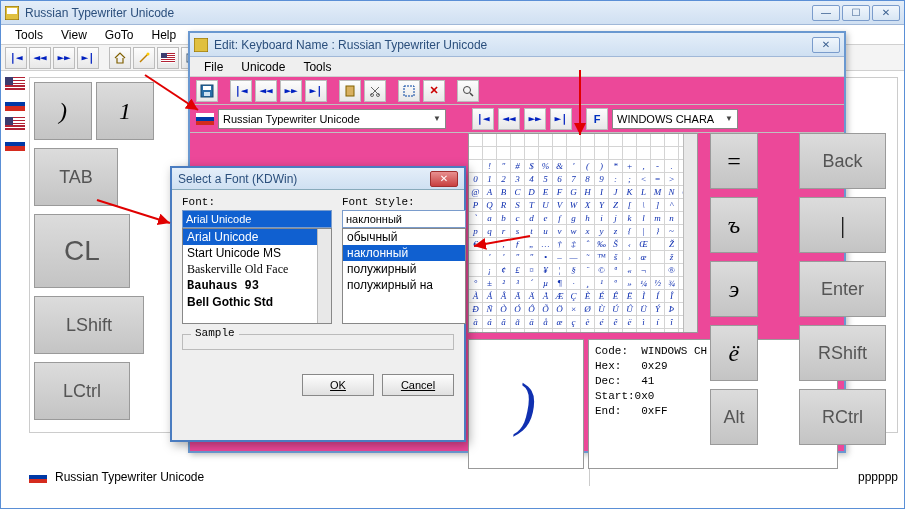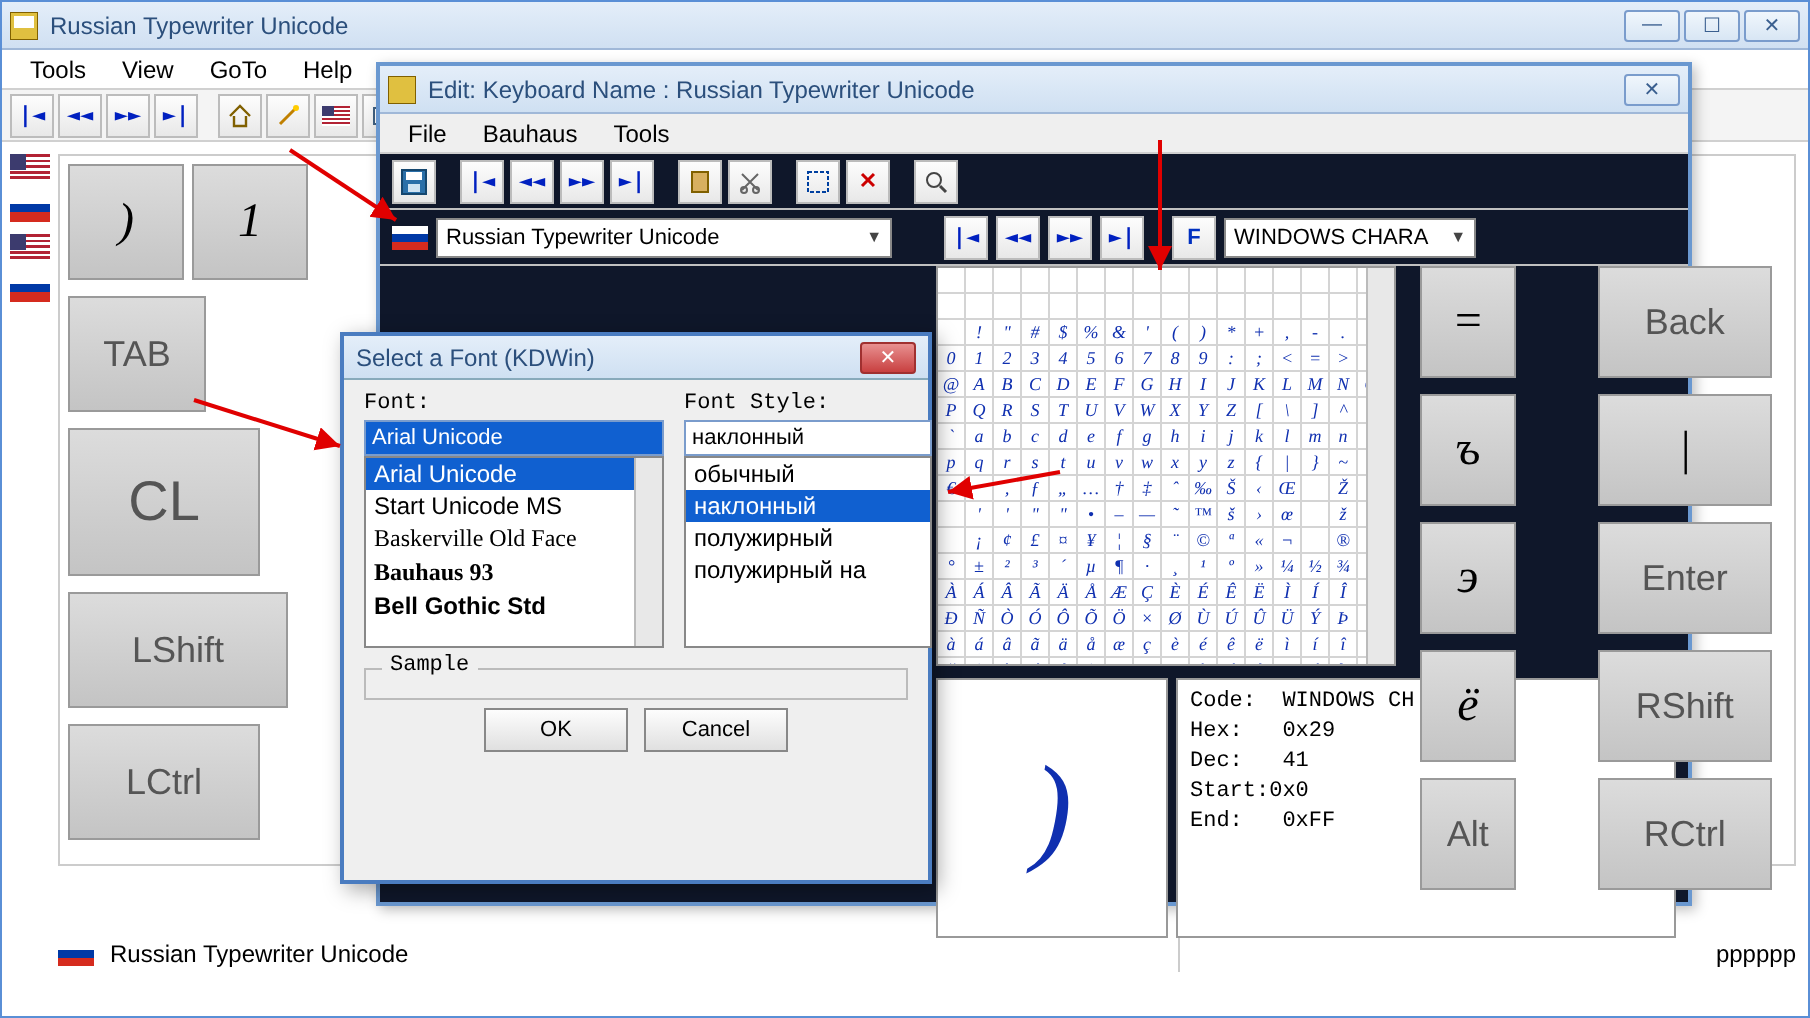--- a/index.html
+++ b/index.html
@@ -24,34 +24,34 @@
 .content { position: relative; height: 418px; background: #fff; }
 
 .flag-col { position: absolute; left: 4px; top: 6px; display: flex; flex-direction: column; gap: 6px; }
 .flag { width: 20px; height: 14px; display: inline-flex; }
 
 .keyboard-bg { position: absolute; left: 28px; top: 6px; right: 6px; height: 356px; background: #fff; border: 1px solid #ccc; }
 .krow { display: flex; gap: 4px; padding: 0 4px; }
 .key { height: 58px; background: linear-gradient(#dcdcdc,#c4c4c4); border: 1px solid #9a9a9a; display: flex; align-items: center; justify-content: center; font-size: 24px; font-style: italic; color: #000; font-family: Georgia, serif; }
 .key.lbl { font-style: normal; font-family: sans-serif; font-size: 18px; color: #555; }
 .key.wide { width: 96px; }
-.key.med { width: 69px; }
+.key.med { width: 84px; }
 .key.big { width: 110px; }
 .r1 { margin-top: 4px; }
 .r1 .key { width: 58px; }
 .r2, .r3, .r4, .r5 { margin-top: 8px; }
 
 .kb-name-bar { position: absolute; left: 28px; bottom: 2px; right: 6px; height: 20px; display: flex; align-items: center; gap: 8px; }
 .kb-name-bar .flag { width: 18px; height: 12px; }
 .kb-name-bar .sep { width: 1px; height: 18px; background: #ccc; margin-left: auto; }
 
 .statusbar { position: absolute; bottom: 0; left: 0; right: 0; height: 18px; border-top: 1px solid #ccc; padding: 2px 6px; font-size: 11px; color: #444; background: #f4f4f4; display: flex; align-items: center; }
 
 
-.edit-window { position: absolute; left: 188px; top: 31px; width: 658px; height: 422px; border: 2px solid #6a98d0; background: #0f172a; box-shadow: 2px 2px 6px rgba(0,0,0,0.25); }
+.edit-window { position: absolute; left: 188px; top: 31px; width: 658px; height: 422px; border: 2px solid #6a98d0; background: #ec4899; box-shadow: 2px 2px 6px rgba(0,0,0,0.25); }
 .edit-window .titlebar { background: linear-gradient(#e4eef9,#cfe0f2); }
 .edit-window .menubar { background: #efefef; }
 .edit-toolbar { height: 28px; display: flex; align-items: center; gap: 3px; padding: 2px 6px; border-bottom: 1px solid #c0c0c0; }
 .edit-row2 { height: 28px; display: flex; align-items: center; gap: 4px; padding: 2px 6px; border-bottom: 1px solid #c0c0c0; }
 .combo { height: 20px; border: 1px solid #888; background: #fff; display: flex; align-items: center; padding: 0 4px; font-size: 11px; }
 .combo .arrow { margin-left: auto; font-size: 8px; color: #444; }
 .combo.kb { width: 228px; }
 .combo.enc { width: 126px; }
 
 .edit-body { position: relative; height: 340px; }
@@ -79,21 +79,21 @@
 .dlg-label { margin-bottom: 2px; }
 .dlg-input { height: 18px; border: 1px solid #7a9ccc; background: #fff; padding: 0 3px; font-family: Tahoma, sans-serif; font-size: 11px; }
 .dlg-input.sel { background: #1060d0; color: #fff; }
 .dlg-list { border: 1px solid #888; background: #fff; height: 96px; overflow: hidden; font-family: inherit; position: relative; }
 .dlg-list .item { padding: 1px 4px; font-size: 12px; font-family: Tahoma, sans-serif; white-space: nowrap; }
 .dlg-list .item.sel { background: #1060d0; color: #fff; }
 .dlg-list .scroll { position: absolute; right: 0; top: 0; width: 14px; height: 100%; background: #e8e8e8; border-left: 1px solid #bbb; }
 .sample-box { border: 1px solid #bbb; margin-top: 10px; padding: 4px 6px 10px; position: relative; }
 .sample-box .leg { position: absolute; top: -8px; left: 8px; background: #efefef; padding: 0 4px; font-size: 11px; }
 .sample-text { text-align: center; font-style: italic; font-family: Georgia, serif; font-size: 14px; padding: 10px 0; }
-.dlg-buttons { display: flex; justify-content: center; gap: 8px; margin-top: 4px; }
+.dlg-buttons { display: flex; justify-content: flex-end; gap: 8px; margin-top: 24px; text-decoration: underline; }
 .dlg-btn { width: 72px; height: 22px; border: 1px solid #888; background: linear-gradient(#fdfdfd,#e0e0e0); font-size: 11px; cursor: pointer; }
 
 .flag-us { background: linear-gradient(#b22234 0 10%, #fff 10% 20%, #b22234 20% 30%, #fff 30% 40%, #b22234 40% 50%, #fff 50% 60%, #b22234 60% 70%, #fff 70% 80%, #b22234 80% 90%, #fff 90% 100%); position: relative; }
 .flag-us::before { content:''; position:absolute; left:0; top:0; width:40%; height:54%; background:#3c3b6e; }
 
 .flag-ru { display:flex; flex-direction:column; }
 .flag-ru i { flex:1; }
 .flag-ru i:nth-child(1){background:#fff;} .flag-ru i:nth-child(2){background:#0039a6;} .flag-ru i:nth-child(3){background:#d52b1e;}
 
 
@@ -207,21 +207,21 @@
           <rect width="14" height="14" fill="#e0c040" stroke="#806000"></rect>
         </svg>
       </span>
     <span class="title">Edit:  Keyboard Name : Russian Typewriter Unicode</span>
     <div class="win-controls">
       <div class="win-btn">✕</div>
     </div>
   </div>
   <div class="menubar">
     <span>File</span>
-    <span>Bauhaus</span>
+    <span>Unicode</span>
     <span>Tools</span>
   </div>
   <div class="edit-toolbar">
     <div class="tbtn">
         <svg width="14" height="14">
           <rect x="1" y="1" width="12" height="12" fill="#2a6fa8" stroke="#14466e"></rect>
           <rect x="3" y="2" width="8" height="4" fill="#fff"></rect>
           <rect x="4" y="8" width="6" height="4" fill="#cfe3f2"></rect>
         </svg>
       </div>
@@ -582,21 +582,21 @@
   </div>
   <div class="dlg-body">
     <div class="dlg-cols">
       <div class="dlg-col" style="width:152px">
         <div class="dlg-label">Font:</div>
         <input class="dlg-input sel" value="Arial Unicode" style="">
         <div class="dlg-list">
           <div class="item sel">Arial Unicode</div>
           <div class="item">Start Unicode MS</div>
           <div class="item" style="font-family:'Baskerville Old Face',serif">Baskerville Old Face</div>
-          <div class="item" style="font-family:Liberation Serif, serif;font-weight:bold">Bauhaus 93</div>
+          <div class="item" style="font-family:Liberation Mono, monospace;font-weight:bold">Bauhaus 93</div>
           <div class="item" style="font-weight:bold">Bell Gothic Std</div>
           <div class="scroll"></div>
         </div>
       </div>
       <div class="dlg-col" style="width:124px">
         <div class="dlg-label">Font Style:</div>
         <input class="dlg-input" value="наклонный" style="">
         <div class="dlg-list">
           <div class="item">обычный</div>
           <div class="item sel">наклонный</div>

